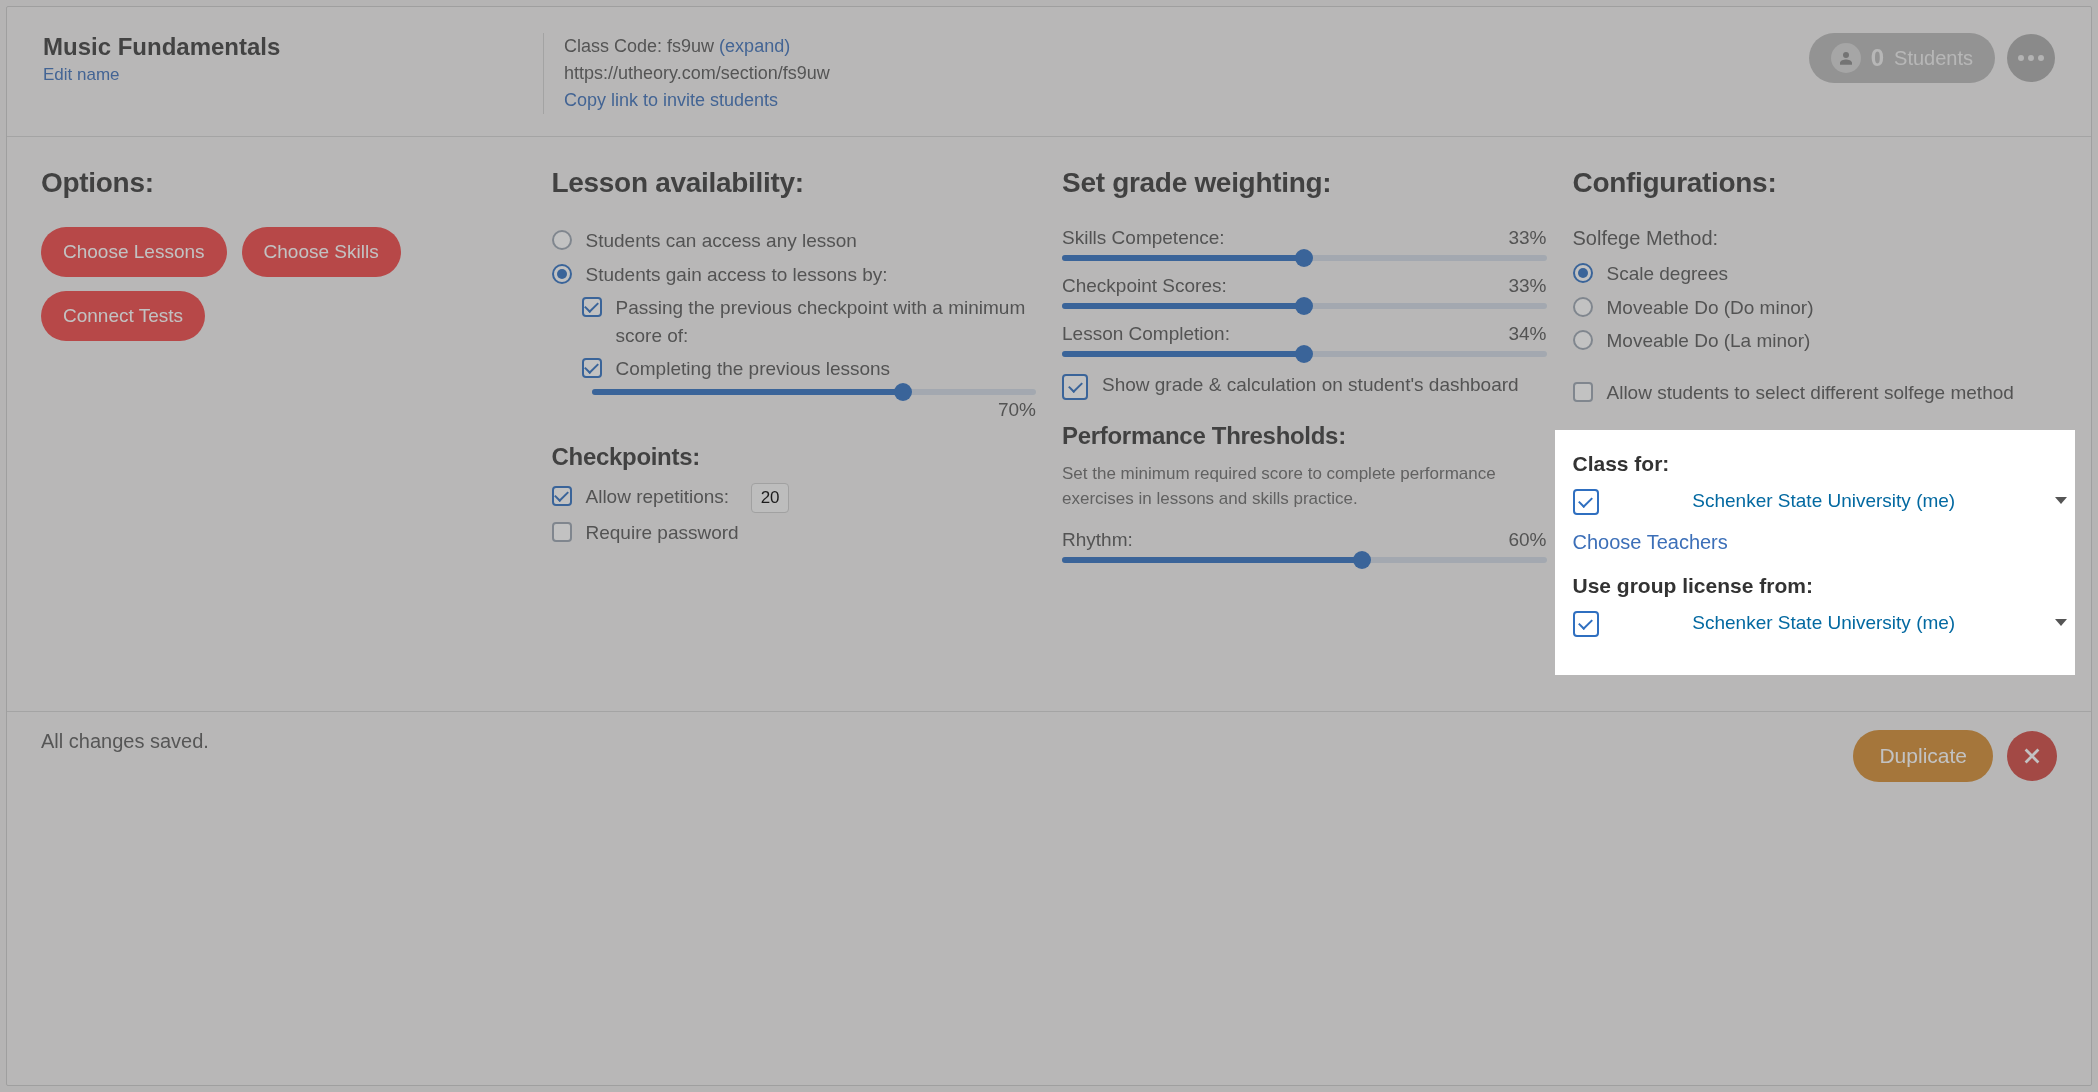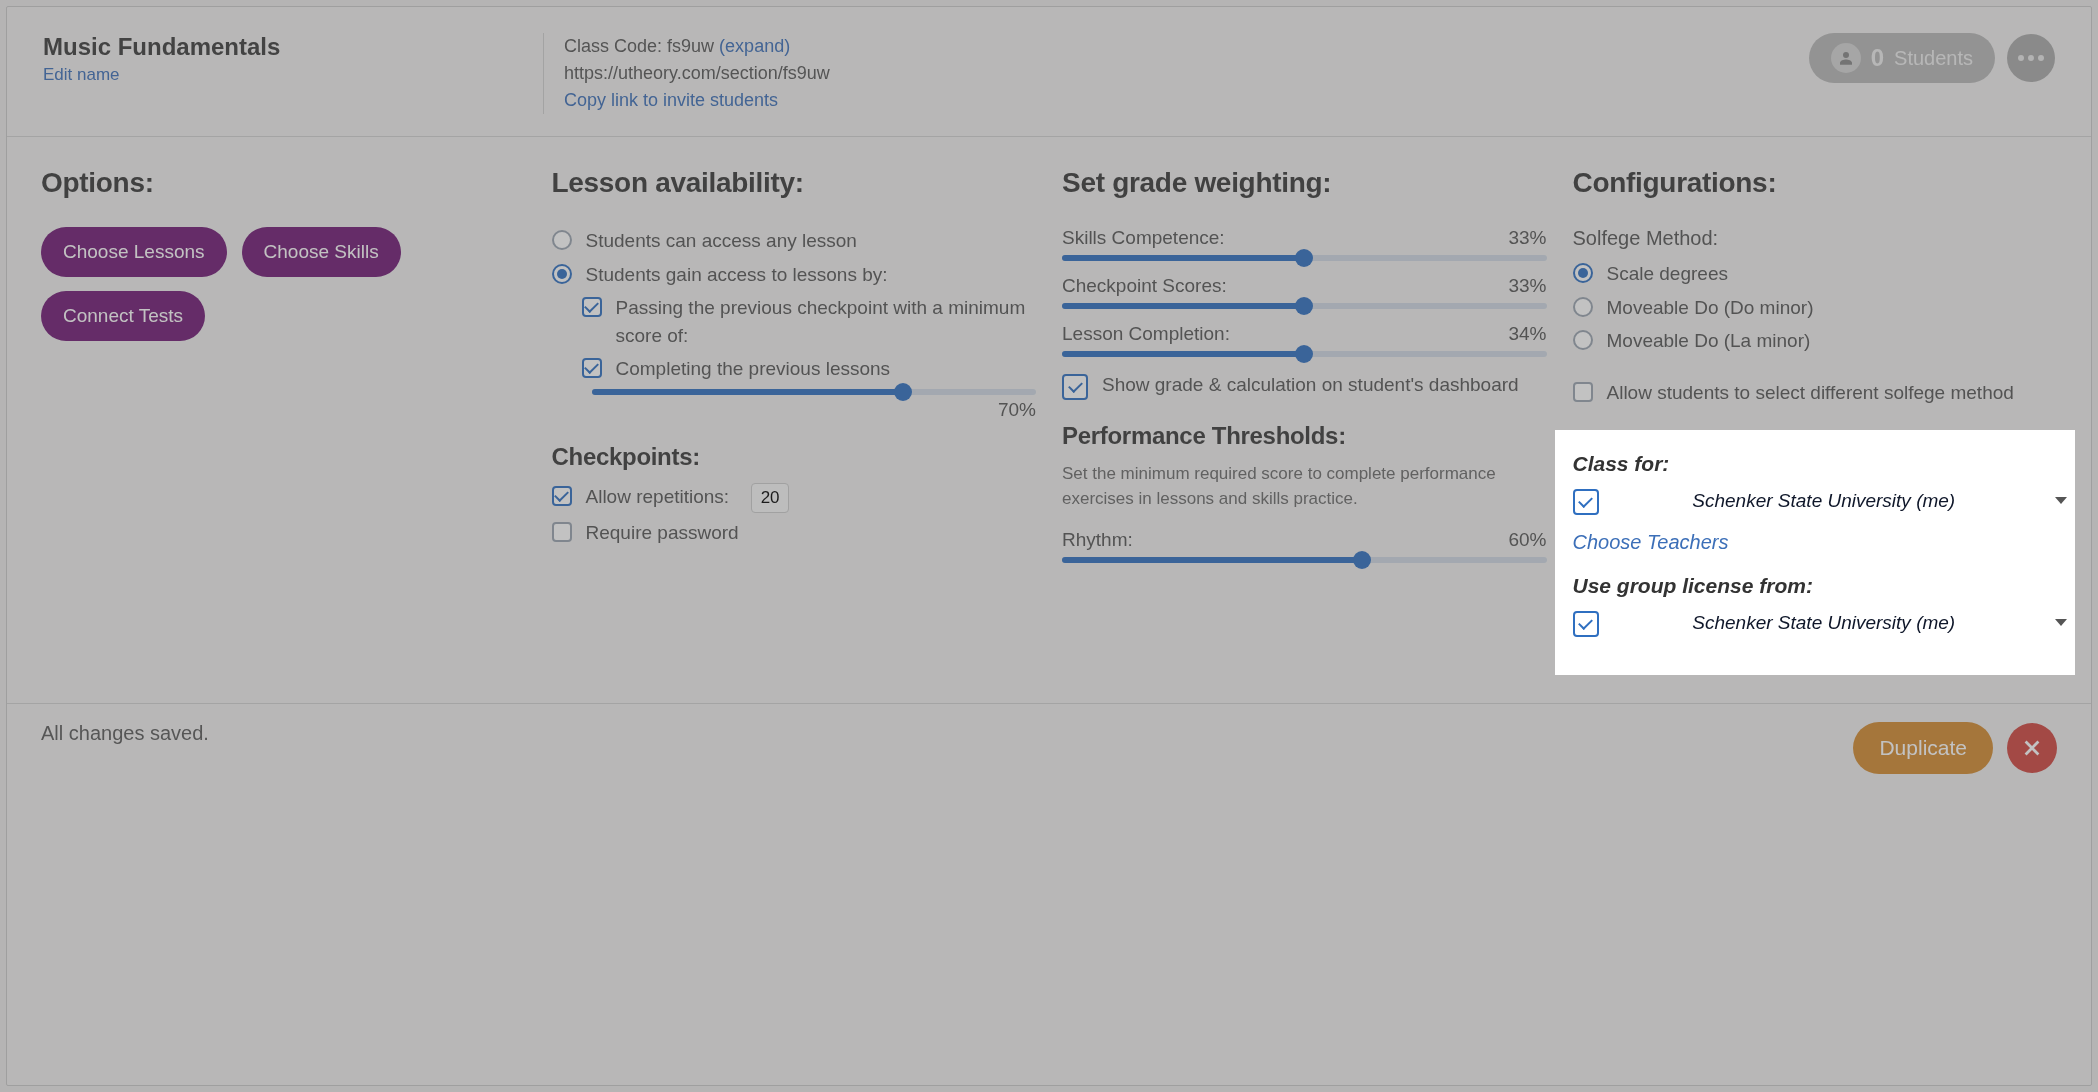--- a/index.html
+++ b/index.html
@@ -92,21 +92,21 @@
   h3.subheading {
     font-size: 24px; font-weight: 700; color: #3a3a3a;
     margin: 22px 0 12px 0; letter-spacing: -.3px;
   }
 
   
   .kv { display:grid; grid-template-columns: 120px 1fr; gap: 10px 16px; font-size: 19px; color:#555; margin-bottom: 30px; }
   .kv .k { font-weight: 600; }
 
   .orange-btn {
-    background: #701a75; color:#fff; border:none;
+    background: #ef4444; color:#fff; border:none;
     padding: 14px 22px; border-radius: 999px;
     font-size: 19px; cursor:pointer; margin: 0 10px 14px 0;
     display:inline-block;
   }
 
   
   .radio-row, .check-row {
     display:flex; align-items:flex-start; gap:14px;
     margin: 6px 0; font-size: 19px; color:#555;
     line-height: 1.45;
@@ -152,28 +152,27 @@
   .small-desc { font-size:17px; color:#6a6a6a; line-height:1.45; margin:10px 0 18px 0;}
 
   
   .cfg-label { font-size:20px; color:#555; margin-bottom:10px;}
   .cfg-block { margin-bottom: 24px; }
 
   
   .highlight-panel {
     background:#ffffff;
     padding: 22px 8px 22px 18px;
-    margin: 0 -18px 4px -18px;
+    margin: 0 -18px 12px -18px;
     position:relative;
     z-index: 100;
-    font-style: italic;
   }
   .highlight-panel h4 { font-size:21px; font-weight:700; color:#333; margin-bottom:10px;}
   .dd-row {
-    display:flex; align-items:center; gap:14px; font-size:19px; color:#0f172a;
+    display:flex; align-items:center; gap:14px; font-size:19px; color:#0369a1;
     margin: 6px 0 16px 0;
   }
   .dd-text { flex:1; text-align:center; }
   .caret-down {
     width:0; height:0; border-left:6px solid transparent; border-right:6px solid transparent;
     border-top:7px solid #555; display:inline-block; margin-left:6px;
   }
 
   
   .footer {

